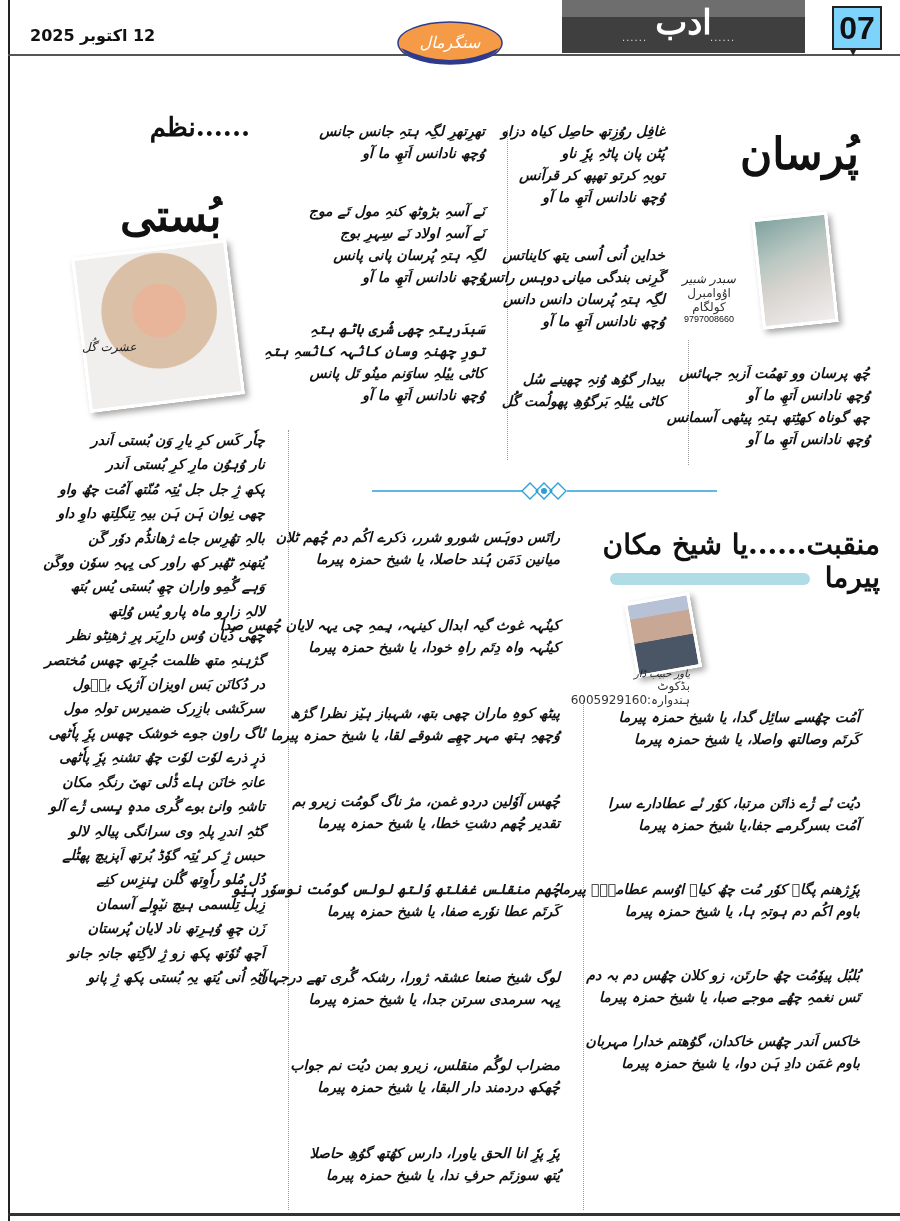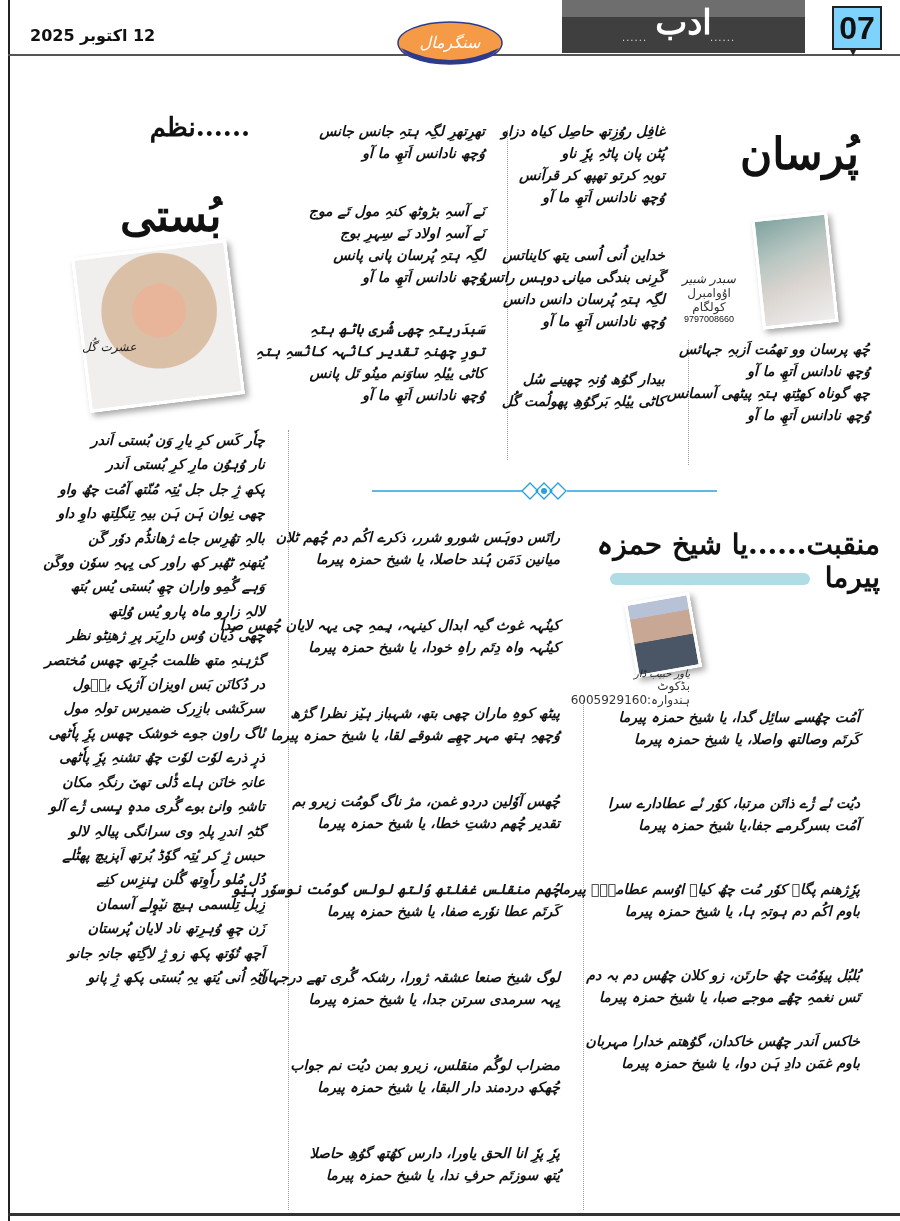--- a/index.html
+++ b/index.html
@@ -82,21 +82,21 @@
 <div class="abs vsep" style="left:583px; top:700px; height:510px;"></div>
 
 <div class="abs big-title" style="left:740px; top:128px; font-size:44px;">پُرسان</div>
 <div class="abs photo photo-ruslan"></div>
 <div class="abs rtl" style="left:674px; top:272px; width:70px;text-align:center;">
   <div class="byline">سبدر شبیر</div>
   <div class="byline-small">اوُوامبرل کولگام</div>
   <div class="phone">9797008660</div>
 </div>
 
-<div class="abs col" style="left:700px; top:338px; width:170px;">
+<div class="abs col" style="left:700px; top:362px; width:170px;">
   <div class="line">چُھ پرسان وو تھمُت اَزبہِ جہائس</div>
   <div class="line">وُچھ نادانس اَتھِ ما آو</div>
   <div class="line">چھ گوناہ کھٹِتھ ہتہِ پیٹھی آسمانس</div>
   <div class="line">وُچھ نادانس اَتھِ ما آو</div>
 </div>
 
 <div class="abs col" style="left:515px; top:120px; width:150px;">
   <div class="stanza">
     <div class="line">غافِل روُزِتھ حاصِل کیاہ دزاو</div>
     <div class="line">پُٹن پان پاٹہِ پرِٗ ناو</div>
@@ -121,21 +121,21 @@
     <div class="line">وُچھ نادانس اَتھِ ما آو</div>
   </div>
   <div class="stanza" style="margin-top:36px">
     <div class="line">نَے آسہِ بڑوٹھ کنہِ مول تَے موج</div>
     <div class="line">نَے آسہِ اولاد نَے سِہرِ بوج</div>
     <div class="line">لگِہ ہتہِ پُرسان پانی پانس</div>
     <div class="line">وُچھ نادانس اَتھِ ما آو</div>
   </div>
   <div class="stanza" style="margin-top:30px">
     <div class="line">سَبدَریتہِ چھی شُری باٹھ ہتہِ</div>
-    <div class="line">تورِ چھنہِ تقدیر کانُہہ کانُسہِ ہتہِ</div>
+    <div class="line">تورِ چھنہِ وسان کانُہہ کانُسہِ ہتہِ</div>
     <div class="line">کاٹی ییٔلہِ ساوَنم مینُو تَل پانس</div>
     <div class="line">وُچھ نادانس اَتھِ ما آو</div>
   </div>
 </div>
 
 <svg class="abs divider" viewBox="0 0 345 20">
   <line x1="0" y1="10" x2="150" y2="10" stroke="#2a9fd8" stroke-width="1.5"></line>
   <line x1="195" y1="10" x2="345" y2="10" stroke="#2a9fd8" stroke-width="1.5"></line>
   <polygon points="150,10 158,2 166,10 158,18" fill="none" stroke="#2a9fd8" stroke-width="1.3"></polygon>
   <polygon points="164,10 172,2 180,10 172,18" fill="none" stroke="#2a9fd8" stroke-width="1.3"></polygon>
@@ -168,21 +168,21 @@
   <div class="line" style="line-height:24.4px">گٹہِ اندرِ پلہِ وی سرانگی پیالہِ لالو</div>
   <div class="line" style="line-height:24.4px">حبس ژِ کر یٔتِہ گوٗڈ بُرتھ اَپزیچ پھٹٔلے</div>
   <div class="line" style="line-height:24.4px">دُل مُلو راٗوِتھ گُلن ہٕنزِس کنِے</div>
   <div class="line" style="line-height:24.4px">زِبل تِلسمی ہیچ نیٚوٕلے آسمان</div>
   <div class="line" style="line-height:24.4px">زَن چھِ وُہرِتھ ناد لایان پُرستان</div>
   <div class="line" style="line-height:24.4px">اَچھ تُوٗتھ پکھ زو ژِ لاگِتھ جانہِ جانو</div>
   <div class="line" style="line-height:24.4px">آٹہِ اُنی یُتھ یہِ بُستی پکھ ژِ پانو</div>
 </div>
 
 <div class="abs highlight"></div>
-<div class="abs big-title rtl" style="left:590px; top:528px; width:290px; font-size:28px;">منقبت......یا شیخ حمزہ پیرما</div>
+<div class="abs big-title rtl" style="left:590px; top:528px; width:290px; font-size:28px;">منقبت......یا شیخ مکان پیرما</div>
 <div class="abs photo photo-manqabat"></div>
 <div class="abs rtl" style="left:580px; top:668px; width:110px;">
   <div class="byline" style="font-size:10px">یاور حبیب ڈار</div>
   <div class="byline-small">بڈکوٹ ہندوارہ:6005929160</div>
 </div>
 
 <div class="abs col" style="left:620px; top:706px; width:240px;">
   <div class="stanza" style="margin-bottom:42px">
     <div class="line">آمُت چھُسے سائِل گدا، یا شیخ حمزہ پیرما</div>
     <div class="line">کَرتَم وصالتھ واصلا، یا شیخ حمزہ پیرما</div>

